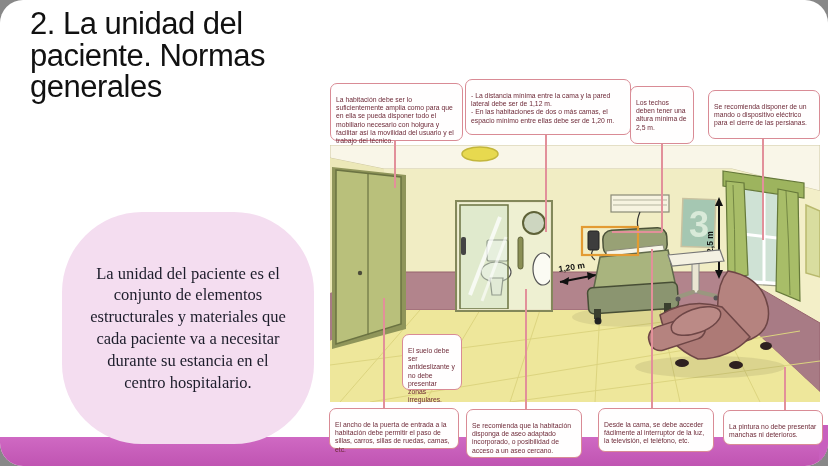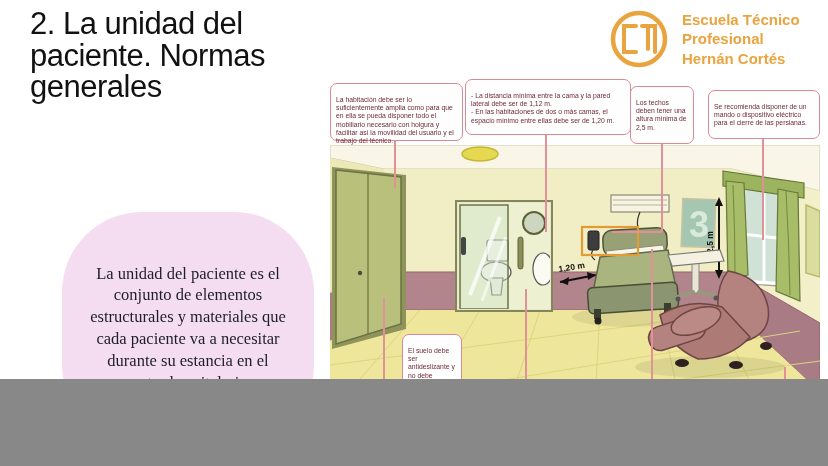--- a/index.html
+++ b/index.html
@@ -1,18 +1,18 @@
 <!DOCTYPE html>
 <html><head>
 <meta charset="utf-8">
 <style>
   html,body{margin:0;padding:0;background:#888;}
   .slide{
-    position:relative;width:828px;height:379px;background:#ffffff;
-    overflow:hidden;font-family:"Liberation Sans",sans-serif;
+    position:relative;width:828px;height:466px;background:#ffffff;
+    overflow:hidden;font-family:"Liberation Sans",sans-serif;border-radius:23px;
   }
   
   .title{
     position:absolute;left:30px;top:8px;width:330px;margin:0;
     font-size:31px;font-weight:400;color:#111;line-height:1.02;letter-spacing:-0.5px;
   }
   
   .logo{position:absolute;left:608px;top:8px;display:flex;align-items:center;gap:12px;}
   .logo-mark{width:62px;height:62px;}
   .logo-text{color:#e9a43f;font-weight:700;font-size:15px;line-height:1.28;}
@@ -51,32 +51,20 @@
   #co9{left:723px;top:410px;width:100px;height:35px;}
   svg text{font-family:"Liberation Sans",sans-serif;}
 </style>
 </head>
 <body>
 
 <div class="slide">
 
   <h1 class="title">2. La unidad del paciente. Normas generales</h1>
 
-  <div class="logo">
-    <svg class="logo-mark" viewBox="-31 -31 62 62">
-      <circle cx="0" cy="0" r="26" fill="none" stroke="#e9a43f" stroke-width="4.5"></circle>
-      <path d="M -3,-13 L -15,-13 L -15,13 L -3,13" fill="none" stroke="#e9a43f" stroke-width="4" stroke-linecap="round"></path>
-      <path d="M 3,-13 L 16,-13 L 16,13 M 9,-13 L 9,10" fill="none" stroke="#e9a43f" stroke-width="4" stroke-linecap="round"></path>
-    </svg>
-    <div class="logo-text">
-      <div>Escuela Técnico</div>
-      <div>Profesional</div>
-      <div>Hernán Cortés</div>
-    </div>
-  </div>
 
   <div class="bubble">
     <p>La unidad del paciente es el conjunto de elementos estructurales y materiales que cada paciente va a necesitar durante su estancia en el centro hospitalario.</p>
   </div>
 
   <div class="bottom-bar" style="background:linear-gradient(#cf69c3,#c054b2);"></div>
   <div class="right-strip" style="background:#c85fbe;"></div>
 
   <svg class="room" viewBox="0 0 490 257">
 

